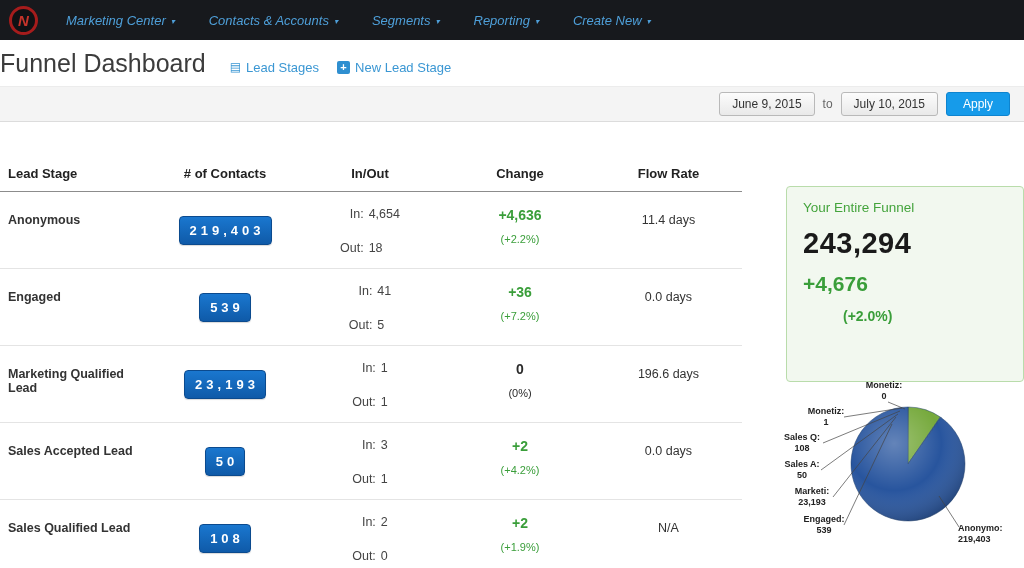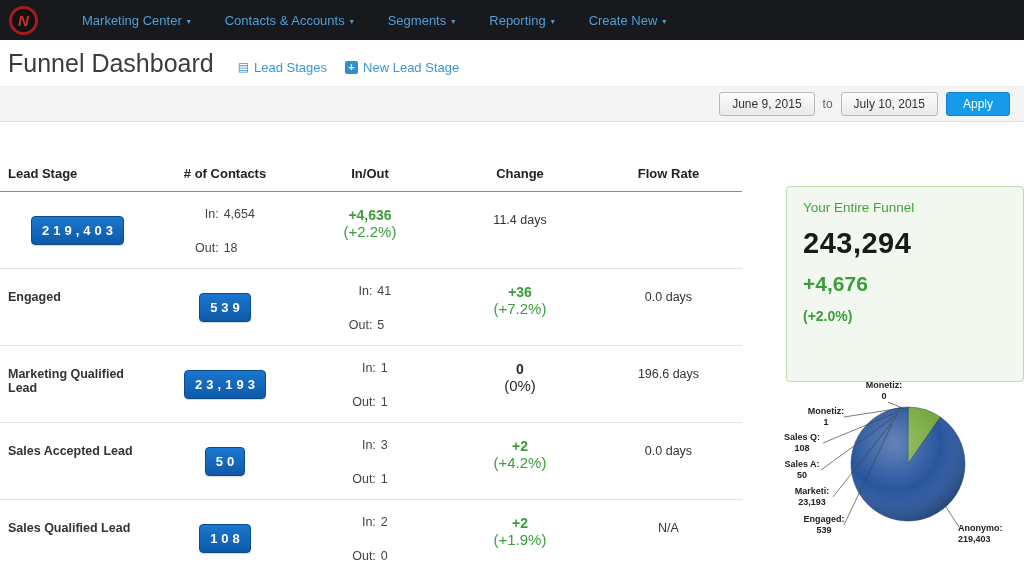--- a/index.html
+++ b/index.html
@@ -2,27 +2,27 @@
 <html><head>
 <meta charset="utf-8">
 <style>
   * { box-sizing: border-box; margin: 0; padding: 0; }
   body { font-family: "Liberation Sans", sans-serif; background: #fff; }
   .app { position: relative; width: 1024px; height: 568px; overflow: hidden; background: #fff; }
 
   
   .topnav { position: absolute; top: 0; left: 0; right: 0; height: 40px; background: #17191d; display: flex; align-items: center; }
   .logo { width: 29px; height: 29px; margin-left: 9px; border: 3px solid #a61c1c; border-radius: 50%; display: flex; align-items: center; justify-content: center; color: #c5342b; font-weight: bold; font-size: 15px; font-style: italic; background: #101114; cursor: pointer; flex: none; }
-  .nav-items { display: flex; margin-left: 44px; gap: 34px; }
+  .nav-items { display: flex; margin-left: 28px; gap: 34px; font-style: italic; }
   .nav-item { color: #4e9fd9; font-size: 13px; display: flex; align-items: center; gap: 5px; cursor: pointer; white-space: nowrap; }
   .caret { font-size: 8px; position: relative; top: 1px; }
 
   
   .pagehead { position: absolute; top: 40px; left: 0; right: 0; height: 46px; background: #fff; display: flex; align-items: center; }
-  .page-title { font-size: 25px; color: #3c3c3c; margin-left: 8px; font-weight: 400; }
+  .page-title { font-size: 25px; color: #3c3c3c; font-weight: 400; }
   .head-links { display: flex; align-items: center; gap: 18px; margin-left: 24px; margin-top: 8px; }
   .head-link { color: #3b97d3; font-size: 13px; display: flex; gap: 5px; align-items: center; cursor: pointer; }
   .icon-list { color: #3b97d3; font-size: 12px; }
   .icon-plus { width: 13px; height: 13px; background: #2f8fd0; color: #fff; border-radius: 2px; font-size: 11px; line-height: 13px; text-align: center; font-weight: bold; }
 
   
   .toolbar { position: absolute; top: 86px; left: 0; right: 0; height: 36px; background: #f4f4f4; border-top: 1px solid #ececec; border-bottom: 1px solid #dcdcdc; display: flex; align-items: center; justify-content: flex-end; gap: 8px; padding-right: 14px; }
   .date-btn { background: linear-gradient(#fcfcfc, #e9e9e9); border: 1px solid #b9b9b9; border-radius: 3px; padding: 4px 12px; font-size: 12px; color: #333; cursor: pointer; font-family: inherit; }
   .to-label { font-size: 12px; color: #666; }
   .apply-btn { background: #169bea; color: #fff; border: 1px solid #0e84cf; border-radius: 3px; padding: 4px 16px; font-size: 12px; cursor: pointer; font-family: inherit; }
@@ -37,29 +37,29 @@
   .cell-stage { font-size: 12.5px; font-weight: bold; color: #333; padding: 21px 0 0 8px; }
   .cell-badge { display: flex; align-items: center; justify-content: center; }
   .badge { background: linear-gradient(#1a77cf, #0f5aa8); border: 1px solid #0b4a8e; border-radius: 4px; color: #fff; font-weight: bold; font-size: 13px; letter-spacing: 4px; padding: 6px 6px 6px 10px; box-shadow: 0 1px 1px rgba(0,0,0,.15); cursor: pointer; }
   .cell-io { padding-top: 15px; font-size: 12.5px; color: #444; }
   .io-grid { display: grid; grid-template-columns: auto auto; gap: 20px 5px; justify-content: center; }
   .io-grid .lbl { text-align: right; }
   .cell-change { padding-top: 15px; text-align: center; }
   .cell-change[data-tone="pos"] { color: #3a9e3a; }
   .cell-change[data-tone="neu"] { color: #2b2b2b; }
   .chg-main { font-weight: bold; font-size: 14px; }
-  .chg-pct { font-size: 15px; margin-top: 0; }
+  .chg-pct { font-size: 11px; margin-top: 10px; }
   .cell-flow { padding-top: 21px; text-align: center; font-size: 12.5px; color: #333; }
 
   
   .summary { position: absolute; left: 786px; top: 186px; width: 238px; height: 196px; background: #f2f8ef; border: 1px solid #b9dcab; border-radius: 4px; padding: 13px 16px; }
   .summary-title { color: #44a43c; font-size: 13.5px; }
   .summary-total { color: #1a1a1a; font-size: 29px; font-weight: bold; margin-top: 12px; letter-spacing: 0.5px; }
   .summary-delta { color: #3a9e3a; font-size: 21px; font-weight: bold; margin-top: 12px; }
-  .summary-pct { color: #3a9e3a; font-size: 14px; font-weight: bold; margin-top: 12px; }
+  .summary-pct { color: #3a9e3a; font-size: 14px; font-weight: bold; margin-top: 12px; margin-left: 40px; }
 
   
   .pie-panel { position: absolute; left: 762px; top: 360px; width: 262px; height: 208px; }
   .pie-svg text { font-family: "Liberation Sans", sans-serif; font-size: 9px; font-weight: bold; fill: #222; }
   .leader { stroke: #444; stroke-width: 0.7; fill: none; }
 </style>
 </head>
 <body>
 
 <div class="app">
@@ -116,20 +116,21 @@
   <div class="table">
     <div class="thead">
       <div class="th">Lead Stage</div>
       <div class="th"># of Contacts</div>
       <div class="th">In/Out</div>
       <div class="th">Change</div>
       <div class="th">Flow Rate</div>
     </div>
 
     <div class="row">
+      <div class="cell-stage">Anonymous</div>
       <div class="cell-badge">
         <span class="badge">219,403</span>
       </div>
       <div class="cell-io">
         <div class="io-grid">
           <span class="lbl">In:</span>
           <span>4,654</span>
           <span class="lbl">Out:</span>
           <span>18</span>
         </div>

